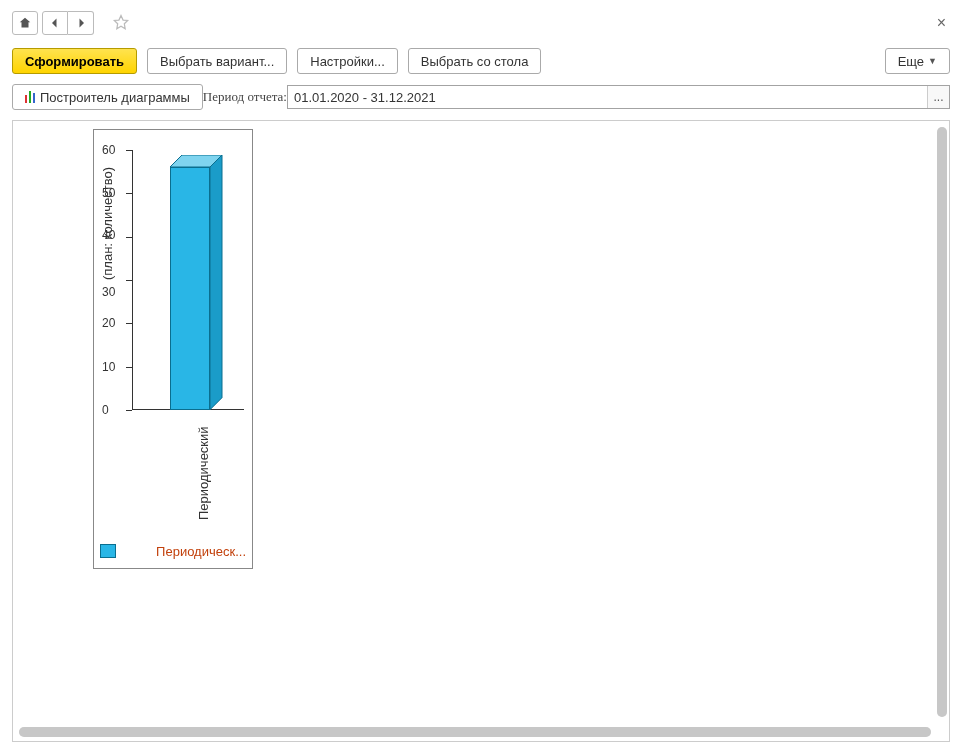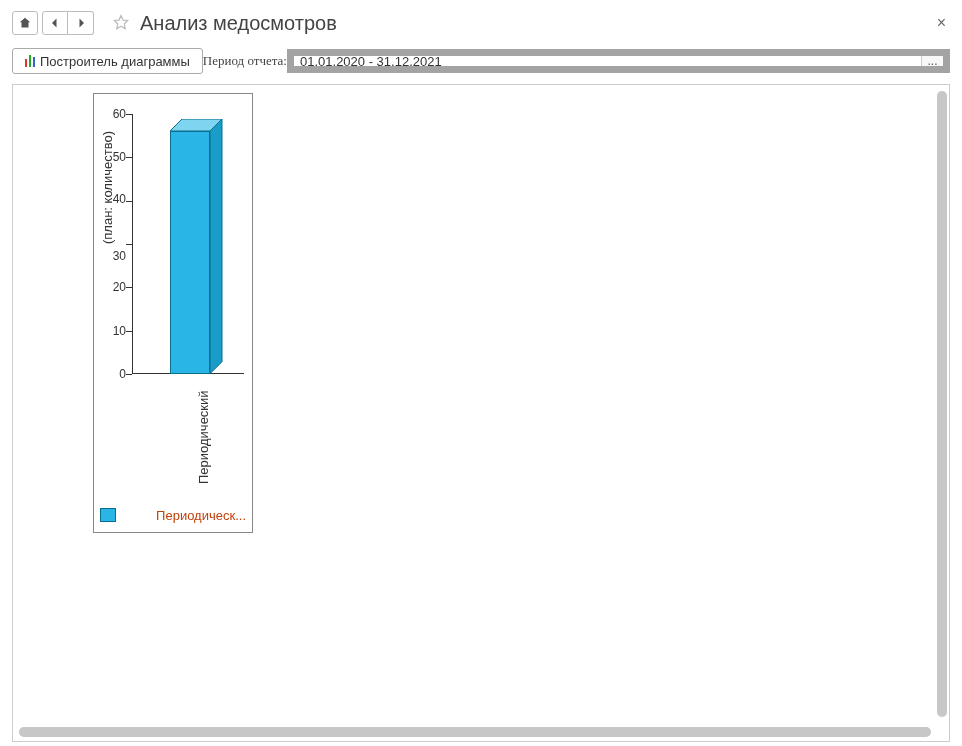--- a/index.html
+++ b/index.html
@@ -37,21 +37,21 @@
   }
   .btn-primary {
     background: linear-gradient(#ffe34f,#ffd400);
     border-color:#b59b00; font-weight:bold; color:#000;
   }
   .btn-more { margin-left:auto; }
   .dropdown-caret { font-size:9px; color:#555;}
   .paramrow { display:flex; align-items:center; margin-bottom:10px;}
   .btn-icon-bar { width:2px; height:12px; display:inline-block; margin-right:1px;}
   .label { color:#444; font-size:13px; white-space:nowrap;font-family:Liberation Serif, serif;}
-  .input-wrap { flex:1; display:flex; height:24px; border:7px solid #a3a3a3; background:#fff;}
+  .input-wrap { flex:1; display:flex; height:24px; border:1px solid #a3a3a3; background:#fff;}
   .input {
     flex:1; border:none; outline:none; padding:0 6px; font-size:13px; color:#333;
   }
   .input-btn {
     width:22px; border-left:1px solid #ccc; background:#f8f8f8;
     display:flex; align-items:center; justify-content:center; cursor:pointer; font-size:12px; color:#555;
   }
   .report-area {
     flex:1; border:1px solid #ccc; background:#fff; position:relative; overflow:hidden;
   }
@@ -72,21 +72,21 @@
     background:#c7c7c7; border-radius:5px;
   }
   .chart-frame {
     position:absolute; left:80px; top:8px; width:160px; height:440px;
     border:1px solid #888; background:#fff;
   }
   .chart-plot { position:absolute; left:38px; top:20px; right:8px; height:260px;}
   .axis-y { position:absolute; left:0; top:0; bottom:0; width:0; border-left:1px solid #333;}
   .axis-x { position:absolute; left:0; right:0; bottom:0; height:0; border-bottom:1px solid #333;}
   .tick { position:absolute; left:-6px; width:6px; height:1px; background:#333;}
-  .tick-label { position:absolute; left:-30px; width:24px; text-align:right; font-size:12px; color:#333; transform:translateY(-50%);}
+  .tick-label { position:absolute; left:-30px; width:24px; font-size:12px; color:#333; transform:translateY(-50%);}
   .yaxis-title {
     position:absolute; left:6px; top:150px; transform: rotate(-90deg); transform-origin:left top;
     font-size:13px; color:#333; white-space:nowrap;
   }
   .bar-front { position:absolute; background:#29b6e6; border:1px solid #0a6e8f;}
   .legend { position:absolute; left:6px; bottom:6px; right:6px; height:22px; display:flex; align-items:center; gap:6px;}
   .legend-swatch { width:16px; height:14px; background:#29b6e6; border:1px solid #0a6e8f;}
   .legend-text { font-size:13px; color:#c2410c; white-space:nowrap; overflow:hidden; text-overflow:ellipsis; flex:1;text-align:right;}
 </style>
 </head>
@@ -111,24 +111,33 @@
               <path fill="#555" d="M6 2l6 6-6 6V2z"></path>
             </svg>
         </div>
       </div>
     </div>
     <div class="star">
       <svg width="20" height="20" viewBox="0 0 24 24">
           <path fill="none" stroke="#bbb" stroke-width="1.5" d="M12 3l2.5 5.5L20 9l-4 4 1 6-5-3-5 3 1-6-4-4 5.5-.5z"></path>
         </svg>
     </div>
-    <div class="title">Анализ медосмотров</div>
     <div class="close-x">×</div>
   </div>
 
+  <div class="toolbar">
+    <button class="btn btn-primary">Сформировать</button>
+    <button class="btn">Выбрать вариант...</button>
+    <button class="btn">Настройки...</button>
+    <button class="btn">Выбрать со стола</button>
+    <button class="btn btn-more">
+      <span>Еще</span>
+      <span class="dropdown-caret">▼</span>
+    </button>
+  </div>
 
   <div class="paramrow">
     <button class="btn">
       <span style="display:flex;align-items:flex-end;gap:1px;">
         <span class="btn-icon-bar" style="background:#d33;height:8px;"></span>
         <span class="btn-icon-bar" style="background:#2a2;height:12px;"></span>
         <span class="btn-icon-bar" style="background:#36c;height:10px;"></span>
       </span>
       <span>Построитель диаграммы</span>
     </button>

